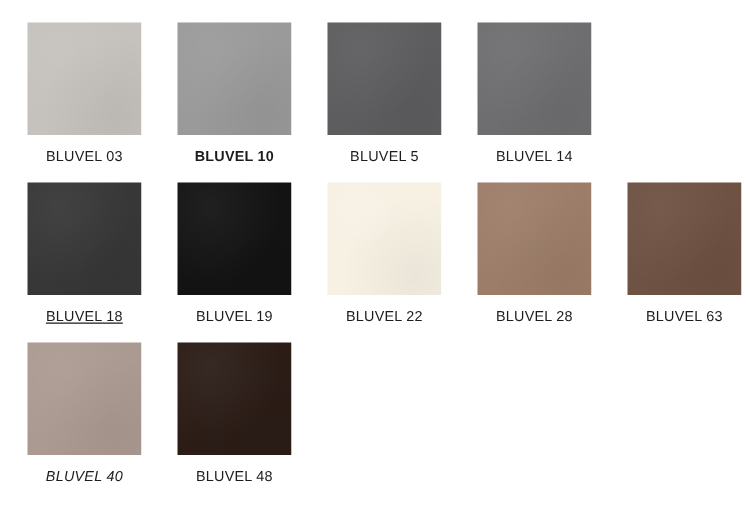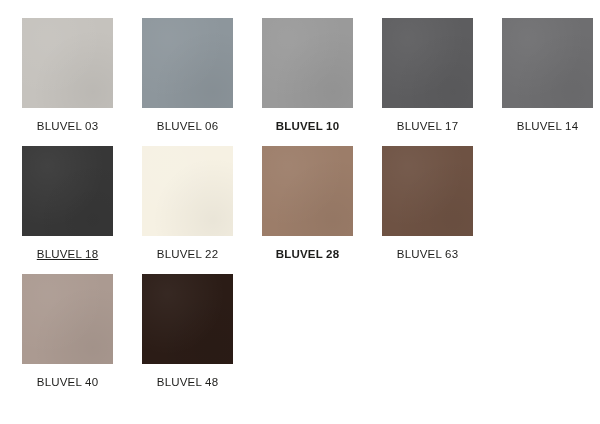--- a/index.html
+++ b/index.html
@@ -68,60 +68,60 @@
 <body style="background-color: rgb(255, 255, 255);">
 
 <div id="swatch-grid">
 
   <div class="swatch-row">
     <div class="swatch-cell">
       <div class="swatch-chip" style="background-color: rgb(197, 194, 189);"></div>
       <div class="swatch-label" style="color: rgb(29, 29, 27);">BLUVEL 03</div>
     </div>
     <div class="swatch-cell">
-      <div class="swatch-chip" style="background-color: rgb(141, 150, 156);"></div>
-      <div class="swatch-label" style="color: rgb(29, 29, 27);">BLUVEL 06</div>
-    </div>
-    <div class="swatch-cell">
       <div class="swatch-chip" style="background-color: rgb(154, 154, 154);"></div>
       <div class="swatch-label" style="color: rgb(29, 29, 27); font-weight: bold;">BLUVEL 10</div>
     </div>
     <div class="swatch-cell">
       <div class="swatch-chip" style="background-color: rgb(93, 93, 95);"></div>
-      <div class="swatch-label" style="color: rgb(29, 29, 27);">BLUVEL 17</div>
+      <div class="swatch-label" style="color: rgb(29, 29, 27);">BLUVEL 5</div>
     </div>
     <div class="swatch-cell">
       <div class="swatch-chip" style="background-color: rgb(110, 110, 112);"></div>
       <div class="swatch-label" style="color: rgb(29, 29, 27); text-align: center;">BLUVEL 14</div>
     </div>
   </div>
 
   <div class="swatch-row">
     <div class="swatch-cell">
       <div class="swatch-chip" style="background-color: rgb(55, 55, 55);"></div>
       <div class="swatch-label" style="color: rgb(29, 29, 27); text-decoration: underline;">BLUVEL 18</div>
     </div>
     <div class="swatch-cell">
+      <div class="swatch-chip" style="background-color: rgb(19, 19, 19);"></div>
+      <div class="swatch-label" style="color: rgb(29, 29, 27);">BLUVEL 19</div>
+    </div>
+    <div class="swatch-cell">
       <div class="swatch-chip" style="background-color: rgb(246, 241, 227);"></div>
       <div class="swatch-label" style="color: rgb(29, 29, 27); text-align: center;">BLUVEL 22</div>
     </div>
     <div class="swatch-cell">
       <div class="swatch-chip" style="background-color: rgb(156, 125, 105);"></div>
-      <div class="swatch-label" style="color: rgb(29, 29, 27); font-weight: bold;">BLUVEL 28</div>
+      <div class="swatch-label" style="color: rgb(29, 29, 27);">BLUVEL 28</div>
     </div>
     <div class="swatch-cell">
       <div class="swatch-chip" style="background-color: rgb(110, 82, 67);"></div>
       <div class="swatch-label" style="color: rgb(29, 29, 27);">BLUVEL 63</div>
     </div>
   </div>
 
   <div class="swatch-row">
     <div class="swatch-cell">
       <div class="swatch-chip" style="background-color: rgb(171, 154, 145);"></div>
-      <div class="swatch-label" style="color: rgb(29, 29, 27);">BLUVEL 40</div>
+      <div class="swatch-label" style="color: rgb(29, 29, 27); font-style: italic;">BLUVEL 40</div>
     </div>
     <div class="swatch-cell">
       <div class="swatch-chip" style="background-color: rgb(43, 28, 22);"></div>
       <div class="swatch-label" style="color: rgb(29, 29, 27);">BLUVEL 48</div>
     </div>
   </div>
 
 </div>
 
 </body></html>

